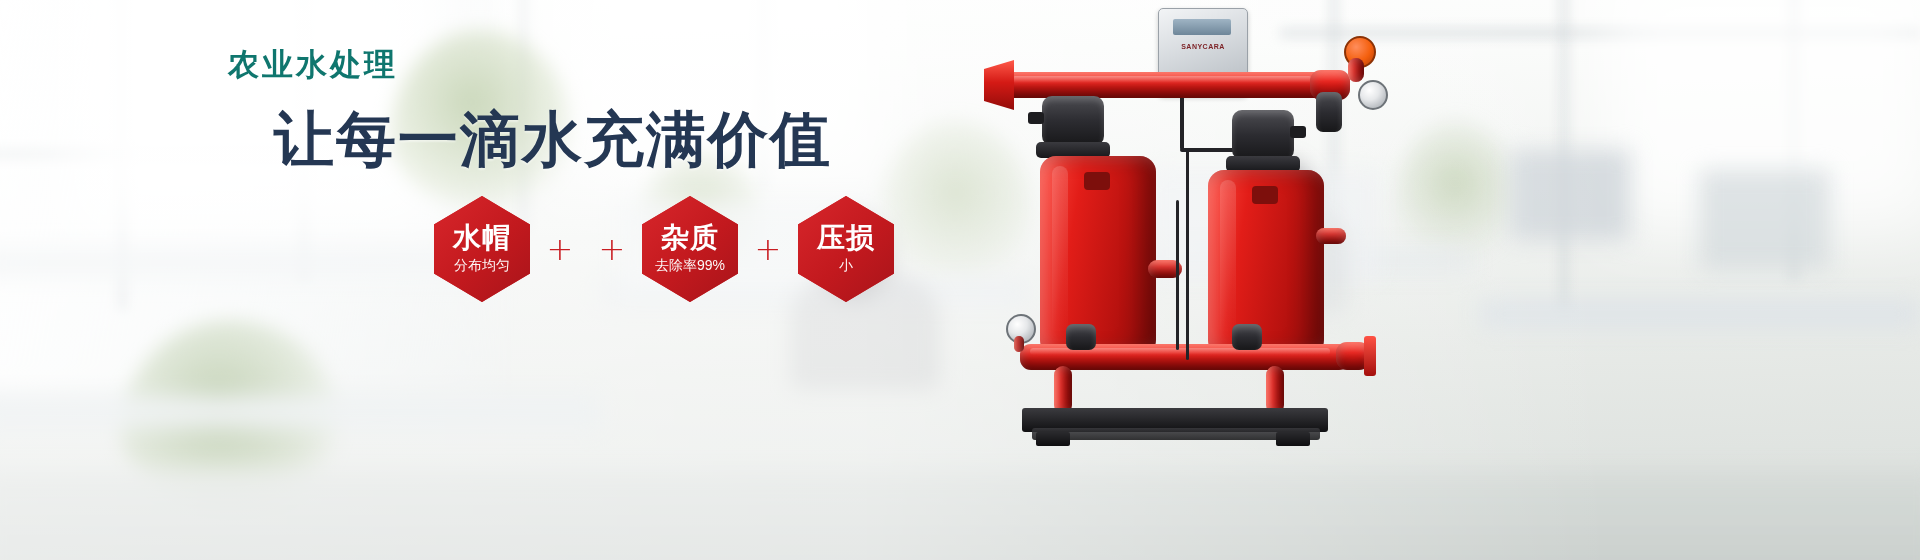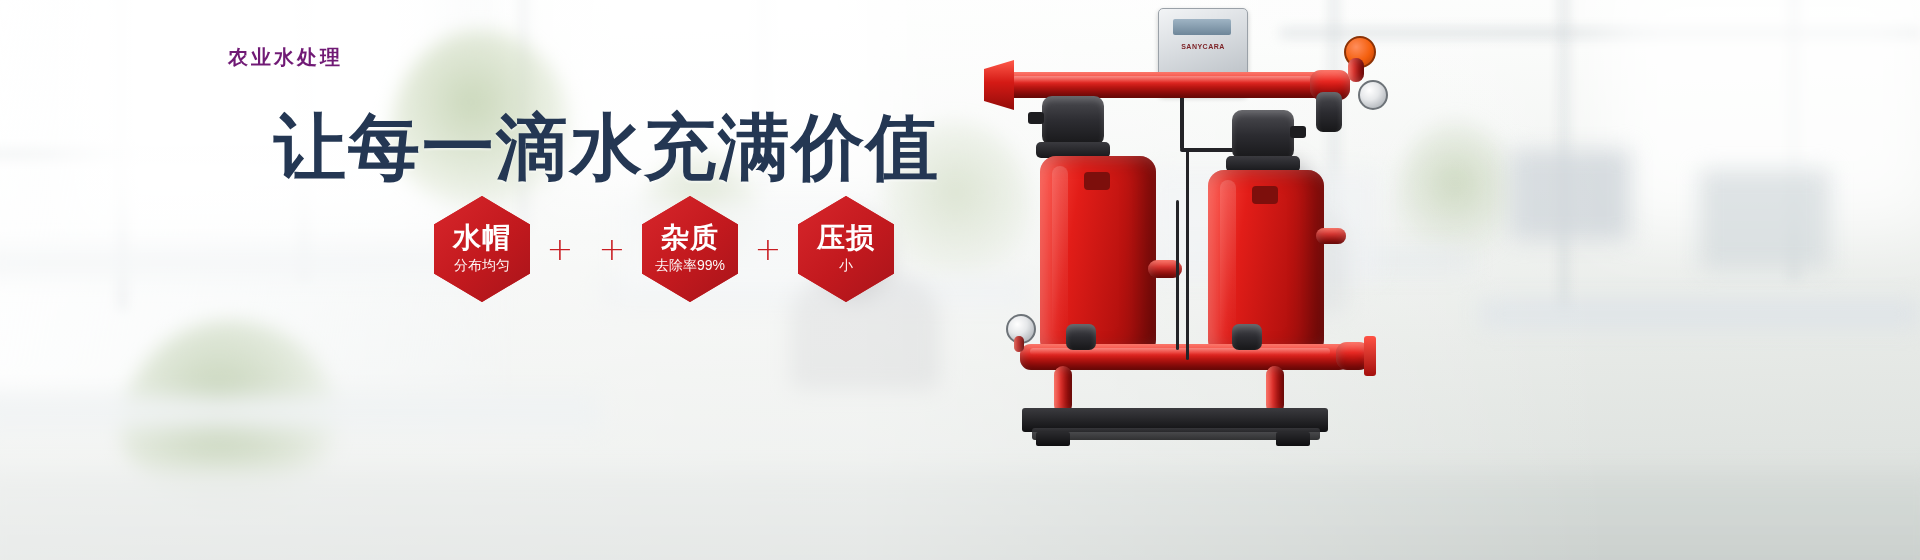--- a/index.html
+++ b/index.html
@@ -37,28 +37,28 @@
   .glare{position:absolute;filter:blur(34px);}
   .bg-veil{
     position:absolute;inset:0;
     background:linear-gradient(90deg, rgba(255,255,255,.58) 0%, rgba(255,255,255,.50) 45%, rgba(255,255,255,.22) 68%, rgba(255,255,255,0) 84%);
   }
 
   
   .copy{position:absolute;left:0;top:0;width:1020px;height:560px;}
   .eyebrow{
     position:absolute;left:228px;top:44px;
-    font-size:20px;font-weight:bold;letter-spacing:3px;
-    color:#701a75;
+    font-size:31px;font-weight:bold;letter-spacing:3px;
+    color:#0f766e;
     text-shadow:0 1px 0 rgba(255,255,255,.55);
     white-space:nowrap;
   }
   .headline{
     position:absolute;left:274px;top:100px;
-    font-size:72px;font-weight:bold;letter-spacing:2px;
+    font-size:60px;font-weight:bold;letter-spacing:2px;
     color:#243753;
     text-shadow:0 2px 2px rgba(255,255,255,.45);
     white-space:nowrap;
   }
   .subheadline{
     position:absolute;left:330px;top:325px;
     font-size:54px;font-weight:bold;letter-spacing:4px;
     color:#243753;
     text-shadow:0 2px 2px rgba(255,255,255,.45);
     white-space:nowrap;

